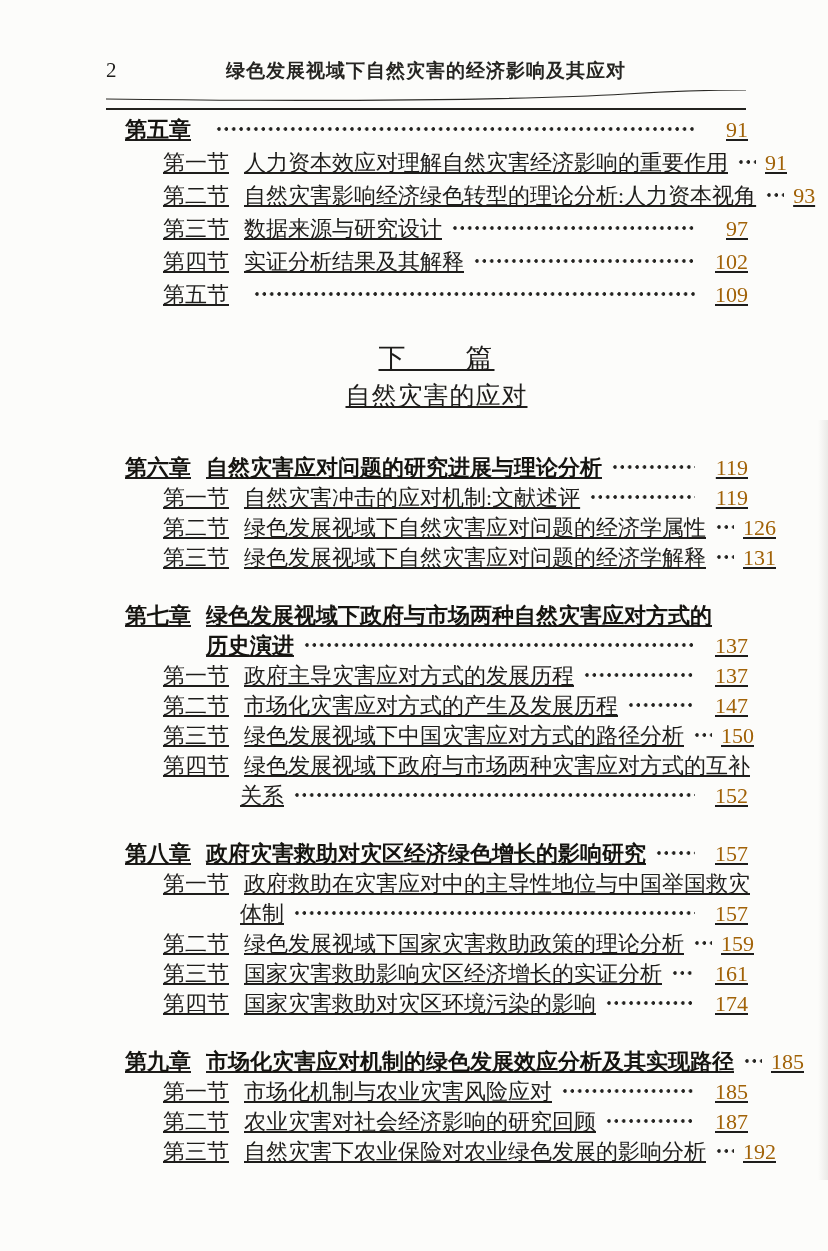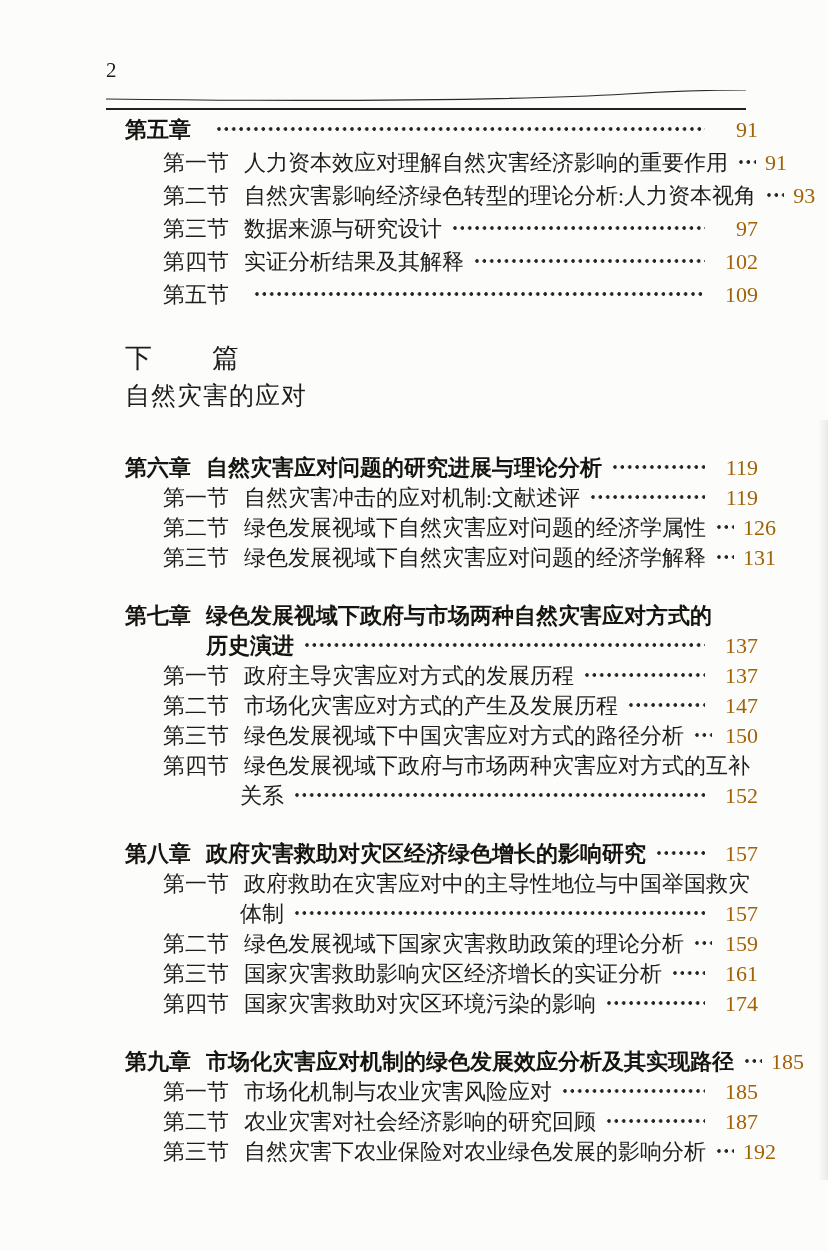--- a/index.html
+++ b/index.html
@@ -21,21 +21,21 @@
   .page-header{position:absolute;top:58px;left:106px;right:82px;}
   .head-row{display:flex;align-items:baseline;height:30px;}
   .folio{font-size:21px;width:70px;}
   .running-head{
     flex:1;text-align:center;font-size:19px;font-weight:bold;
     letter-spacing:1px;color:#262522;
     font-family:"Liberation Serif","DejaVu Serif",serif;
   }
   .head-rules{display:block;width:100%;height:22px;margin-top:2px;}
   
-  .toc{position:absolute;top:113px;left:125px;right:70px;}
+  .toc{position:absolute;top:113px;left:125px;right:80px;text-decoration:underline;}
   .toc-block{margin-bottom:28px;}
   .row{display:flex;align-items:baseline;line-height:30px;font-size:22px;}
   .tall .row{line-height:33px;}
   .row.chapter,.row.chapter-cont{
     font-family:"Liberation Sans","DejaVu Sans",sans-serif;
     font-weight:700;color:#151410;
   }
   .row.section{padding-left:38px;align-items:flex-end;}
   .row.chapter-cont{padding-left:81px;align-items:center;}
   .row.section-cont{padding-left:115px;}
@@ -46,33 +46,34 @@
     margin:0 9px 0 10px;position:relative;top:-1px;
     background-image:radial-gradient(circle at 3px 50%, #23221f 1.5px, rgba(0,0,0,0) 2.1px);
     background-size:7.4px 14px;background-repeat:repeat-x;
   }
   .page-ref{
     width:44px;text-align:right;white-space:nowrap;
     font-family:"Liberation Serif","DejaVu Serif",serif;
     font-weight:400;font-size:22px;color:#a16207;
   }
   
-  .part-heading{text-align:left;margin:26px 0 38px 0;}
+  .part-heading{text-align:center;margin:26px 0 38px 0;}
   .part-label{font-size:27px;line-height:38px;letter-spacing:2px;}
   .part-title{font-size:25px;line-height:38px;letter-spacing:1px;}
 </style>
 </head>
 <body>
 
 <div class="page">
   <div class="edge-smudge"></div>
 
   <header class="page-header">
     <div class="head-row">
       <span class="folio">2</span>
+      <span class="running-head">绿色发展视域下自然灾害的经济影响及其应对</span>
       <span style="width:70px"></span>
     </div>
     <svg class="head-rules" viewBox="0 0 640 22" preserveAspectRatio="none">
       <path d="M0,9 C 220,12 420,10 520,4 C 570,1 610,0 640,0" fill="none" stroke="#2a2925" stroke-width="1.1"></path>
       <line x1="0" y1="19" x2="640" y2="19" stroke="#23221e" stroke-width="1.8"></line>
     </svg>
   </header>
 
   <main class="toc" id="toc">
       <div class="toc-block tall">

